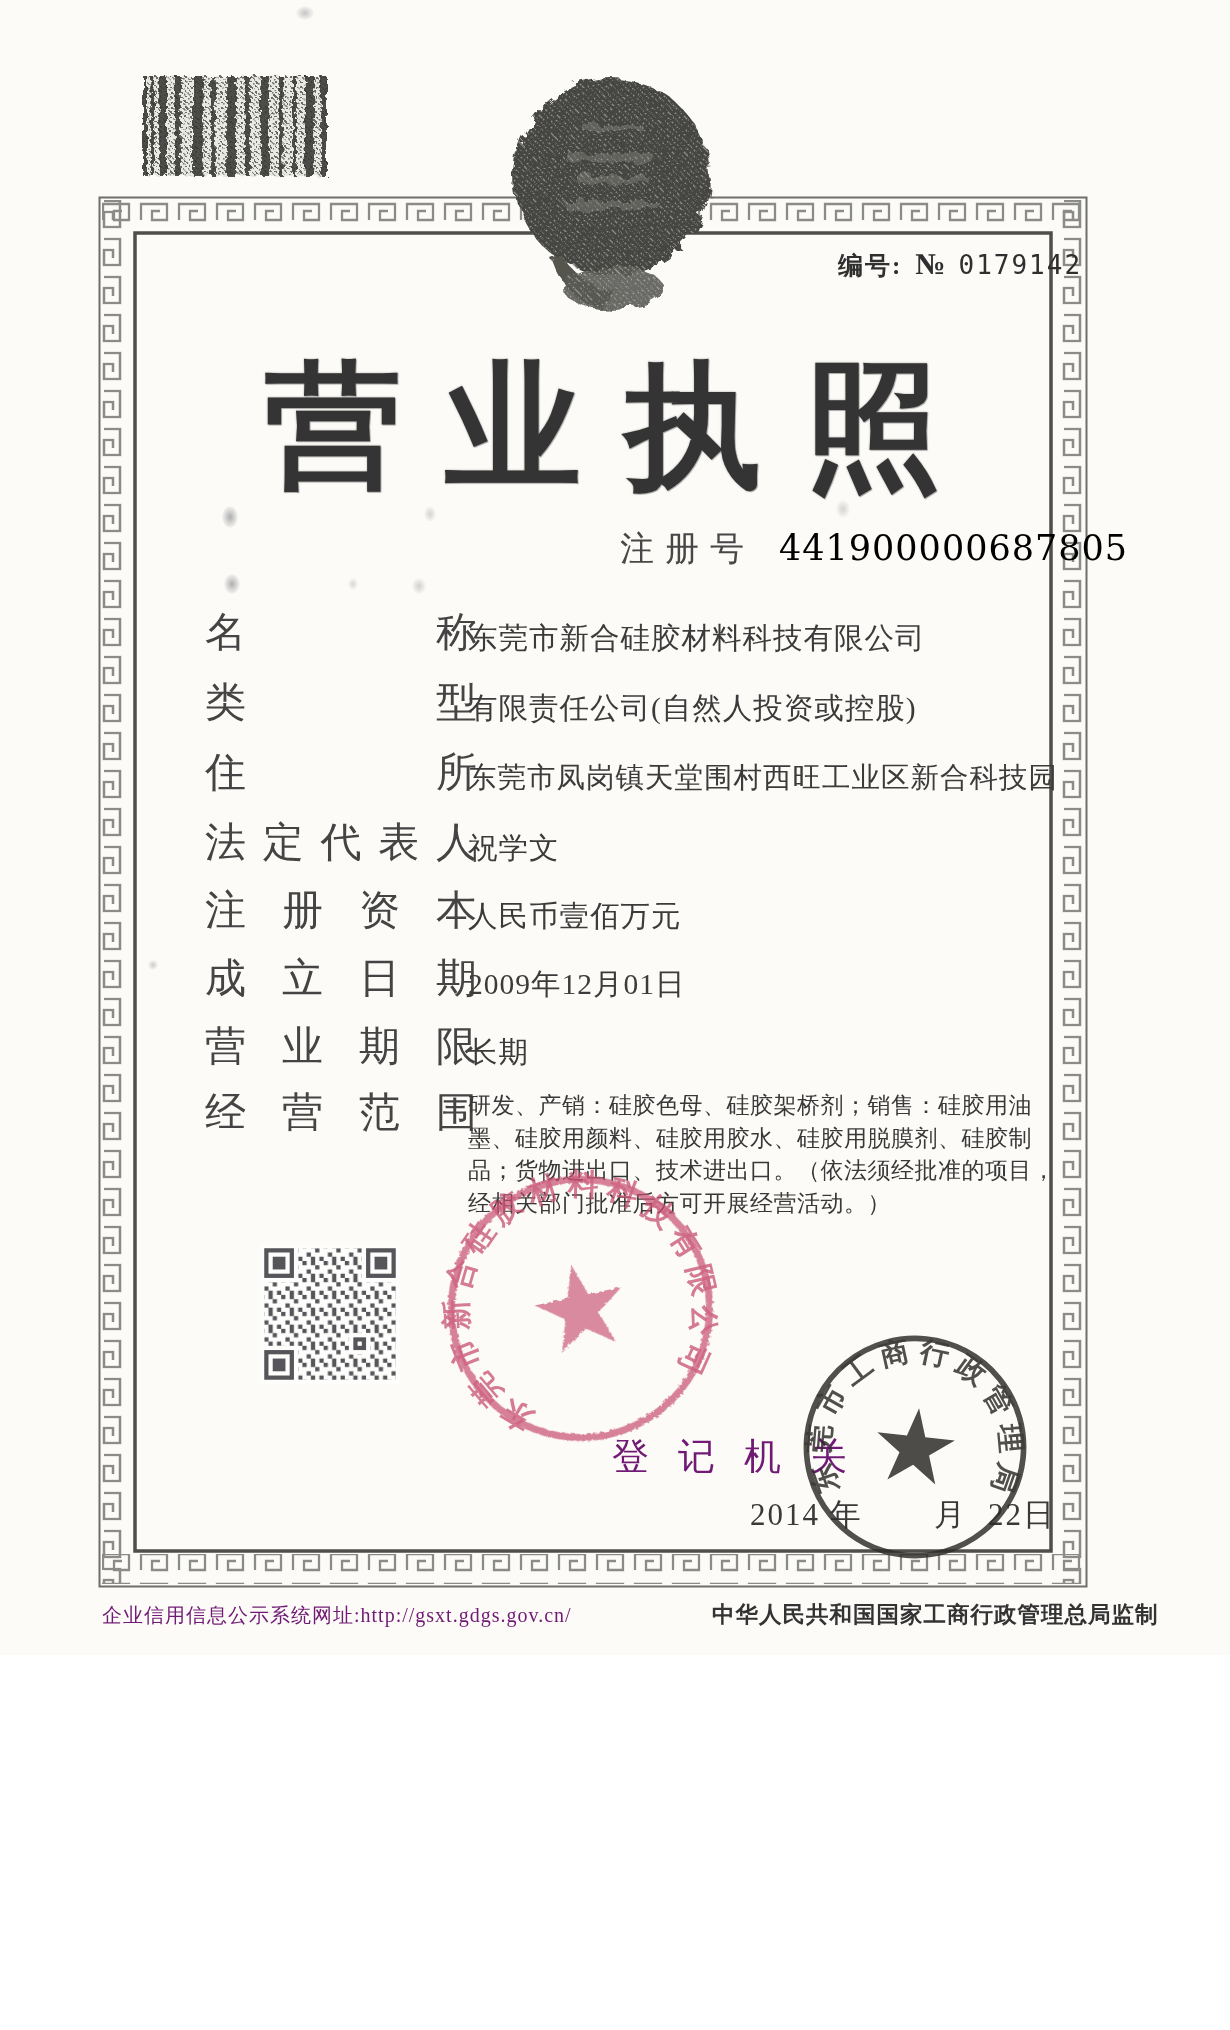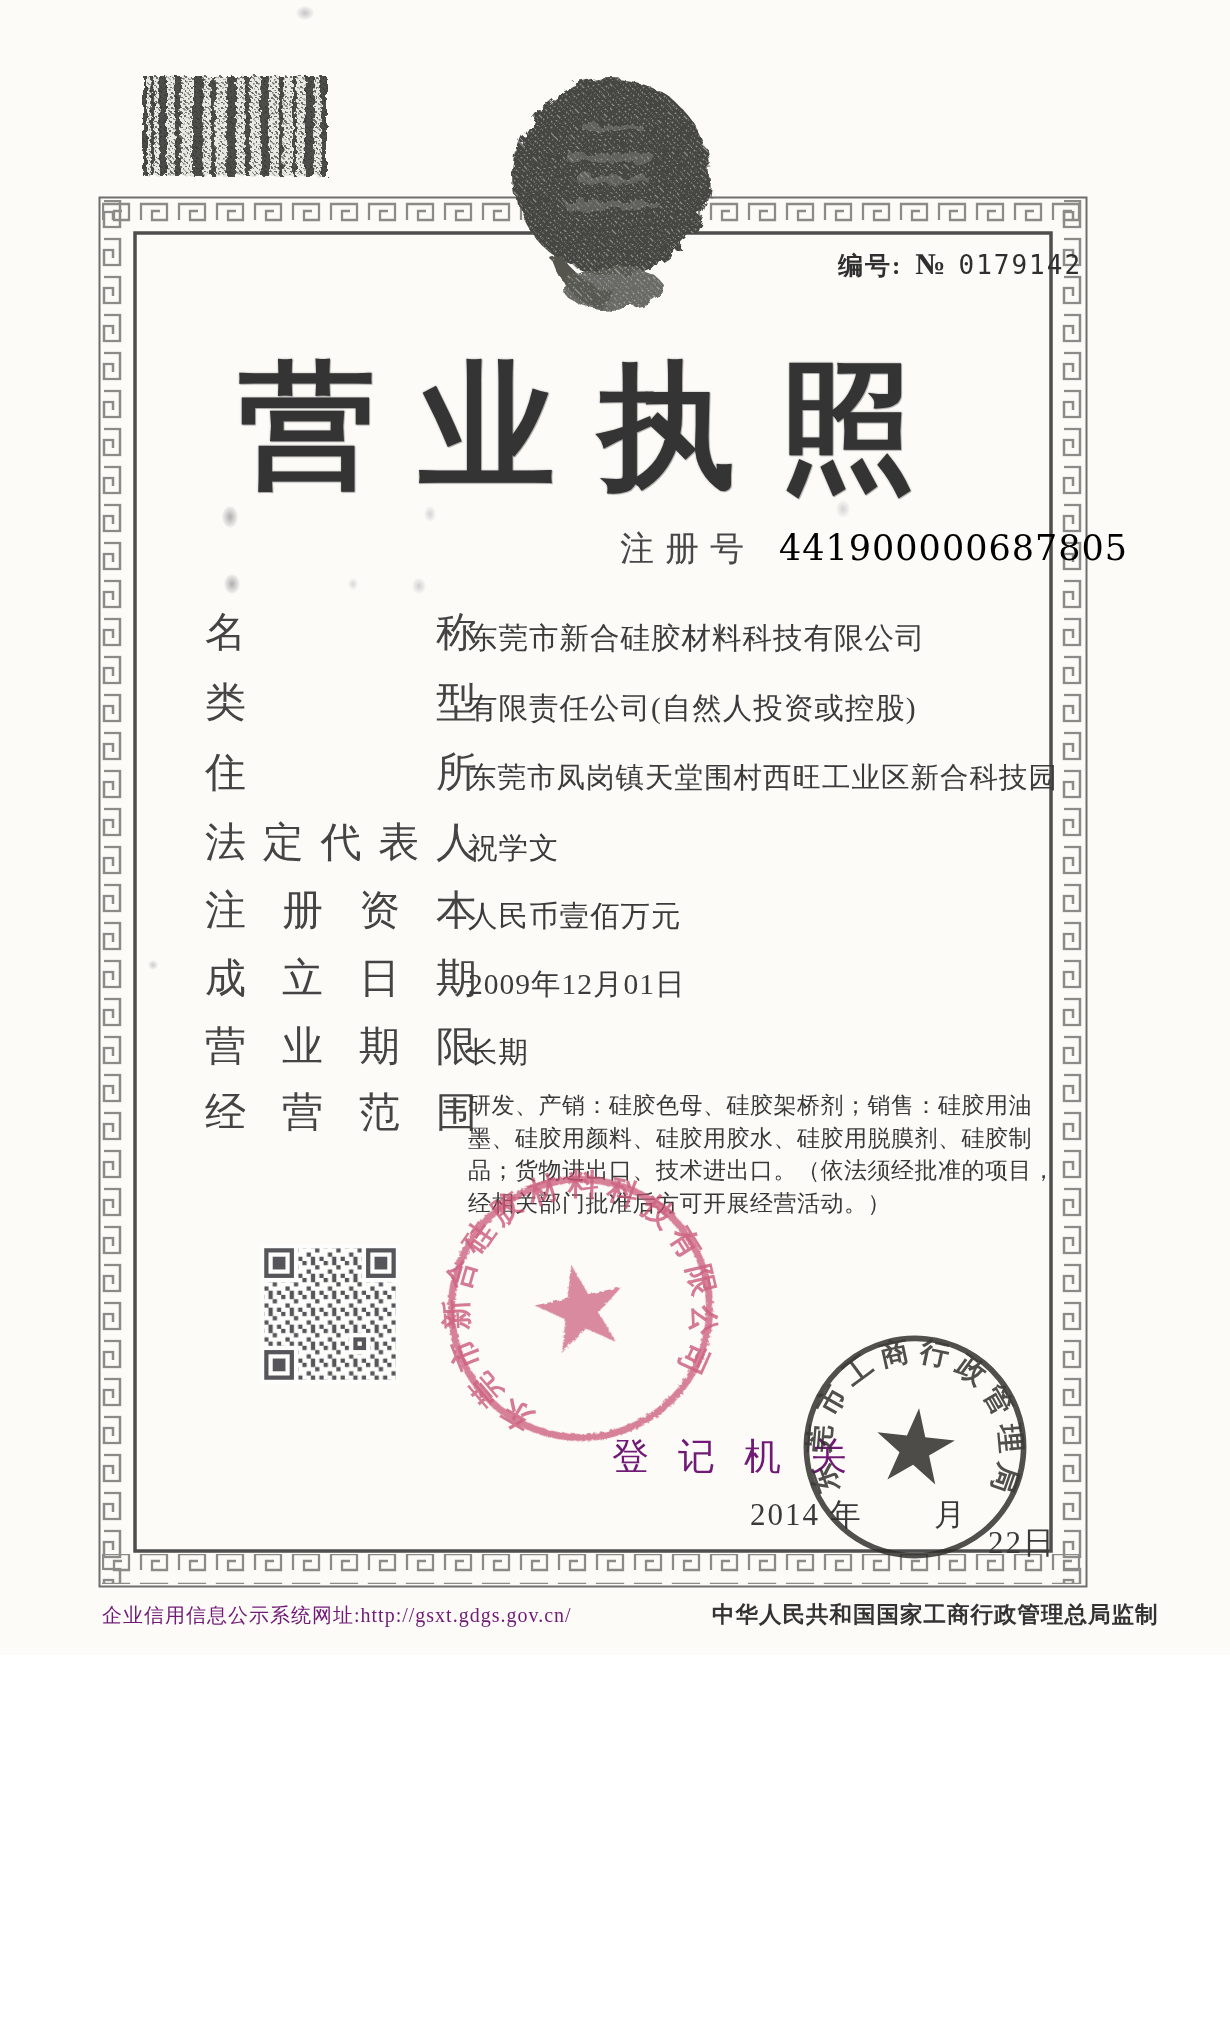--- a/index.html
+++ b/index.html
@@ -6,39 +6,39 @@
   .page{position:relative;width:1230px;height:2030px;background:#ffffff;overflow:hidden;
         font-family:"Liberation Serif","DejaVu Serif",serif;color:#3a3a3a;}
   .scan-area{position:absolute;left:0;top:0;width:1230px;height:1655px;background:#fcfbf8;}
   .abs{position:absolute;}
   
   .serial{position:absolute;left:838px;top:247px;display:flex;align-items:baseline;gap:13px;color:#2f2f2f;}
   .serial .s-label{font-size:25px;font-weight:600;letter-spacing:2px;}
   .serial .s-numero{font-size:30px;font-weight:800;font-family:"Liberation Serif",serif;}
   .serial .s-number{font-size:26px;font-family:"DejaVu Sans Mono",monospace;letter-spacing:2px;}
   
-  .title{position:absolute;left:82px;top:336px;width:990px;text-align:center;
+  .title{position:absolute;left:108px;top:336px;width:990px;text-align:center;
          font-size:136px;font-weight:800;letter-spacing:44px;text-indent:44px;color:#343434;
          text-shadow:0 0 2px rgba(70,70,70,.55), 1px 1px 0 rgba(90,90,90,.35);}
   
   .regline{position:absolute;left:620px;top:526px;display:flex;align-items:baseline;}
   .reg-label{font-size:34px;letter-spacing:11px;color:#474747;}
   .reg-value{font-size:35px;color:#000000;margin-left:24px;font-family:"DejaVu Serif",serif;letter-spacing:1px;}
   
   .flabel{position:absolute;left:205px;width:272px;font-size:41px;color:#444;
           text-align:justify;text-align-last:justify;line-height:1;}
   .fvalue{position:absolute;left:468px;font-size:29.5px;color:#3b3b3b;line-height:1.25;letter-spacing:1px;}
   .fvalue.small{font-size:23px;width:606px;line-height:1.42;letter-spacing:.5px;color:#383838;font-weight:400;}
   
   .registry-label{position:absolute;left:612px;top:1438px;width:235px;font-size:37px;color:#701a75;
                   text-align:justify;text-align-last:justify;line-height:1;}
   .dateline span{position:absolute;font-size:31px;color:#3a3a3a;letter-spacing:2px;}
   .d-year{left:750px;top:1494px;}
   .d-month{left:934px;top:1494px;}
-  .d-day{left:988px;top:1494px;margin-top:28px;}
+  .d-day{left:988px;top:1494px;}
   
   .footer-left{position:absolute;left:102px;top:1602px;font-size:20px;color:#701a75;letter-spacing:1px;}
   .footer-right{position:absolute;left:712px;top:1599px;font-size:22.5px;color:#333;font-weight:600;letter-spacing:1px;}
   
   .seal-red{position:absolute;left:428px;top:1156px;transform:rotate(-12deg);opacity:.88;}
   .seal-black{position:absolute;left:790px;top:1322px;transform:rotate(6deg);opacity:.92;}
   
   .speck{position:absolute;border-radius:50%;
          background:radial-gradient(ellipse at center, rgba(110,110,115,.55), rgba(140,140,145,.15) 60%, transparent 75%);
          filter:blur(.6px);}

